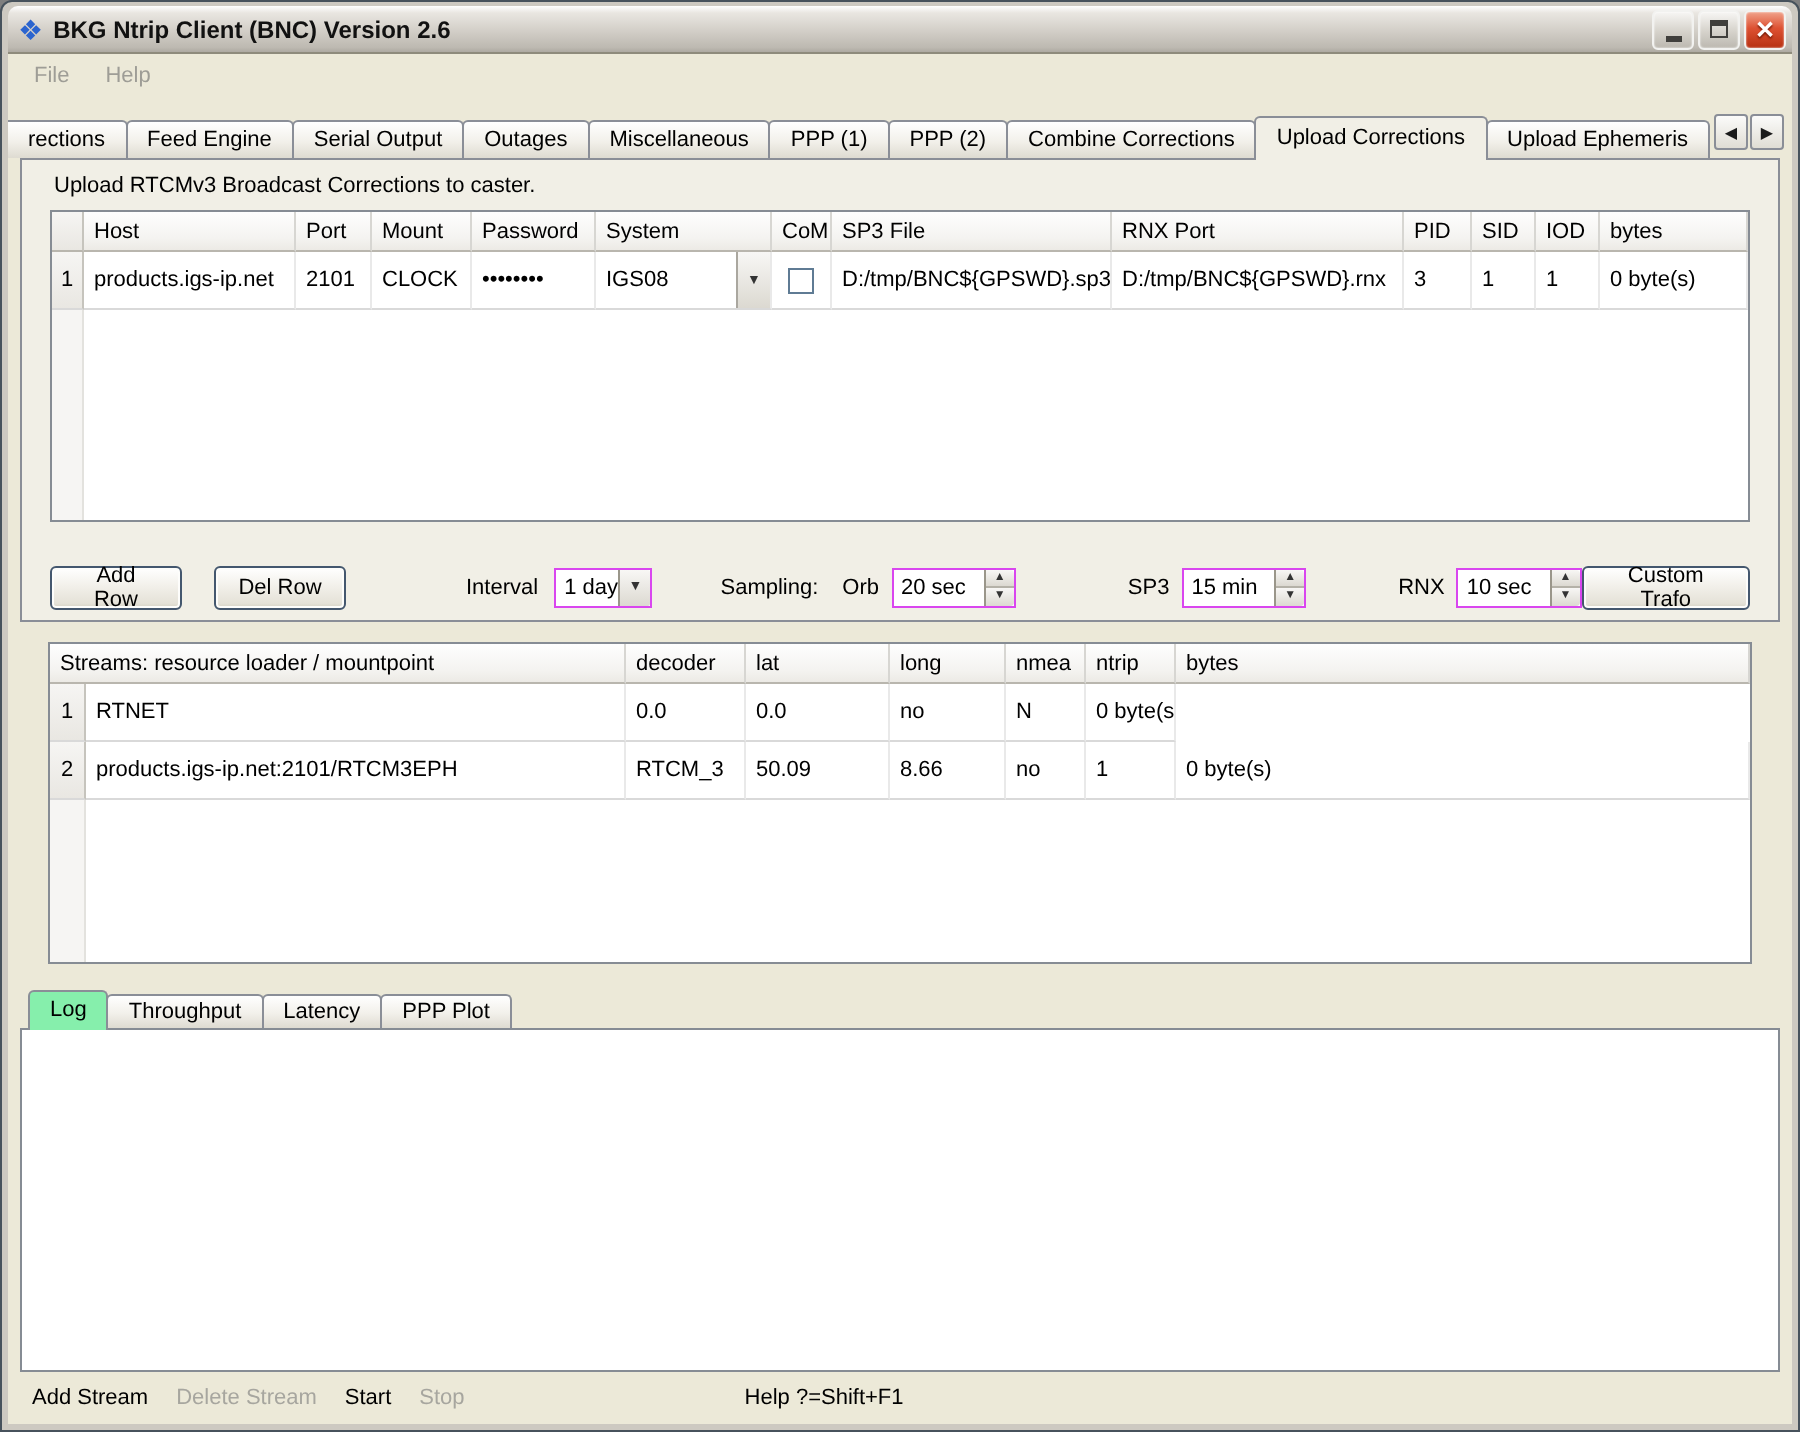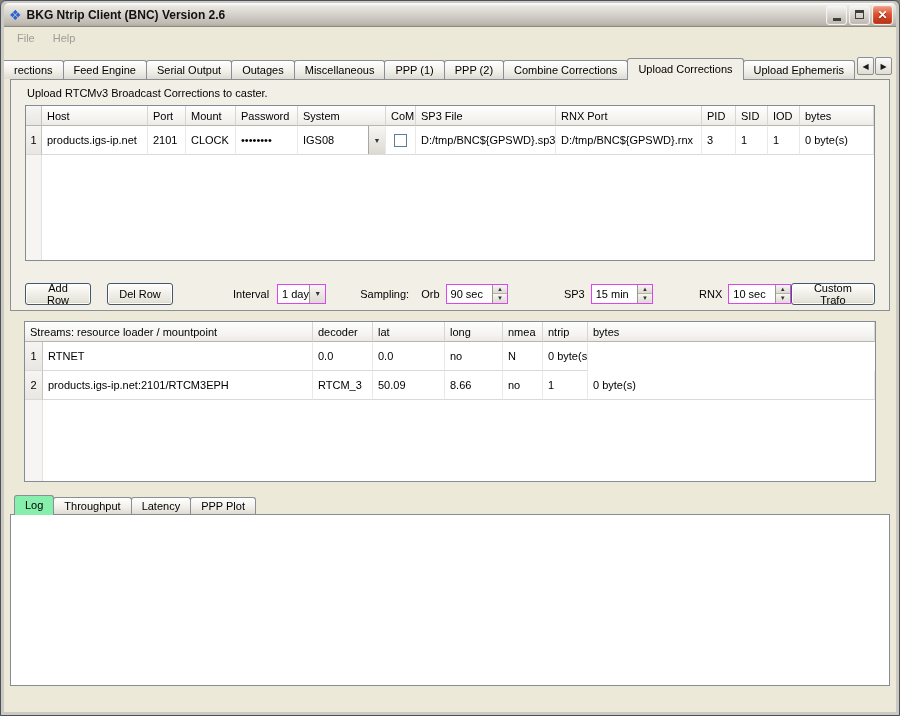--- a/index.html
+++ b/index.html
@@ -213,21 +213,21 @@
         <button class="btn">Add Row</button>
         <button class="btn ml16">Del Row</button>
         <span class="lbl ml60">Interval</span>
         <div class="combo ml8">
           <span class="vtxt">1 day</span>
           <span class="drop-btn">▼</span>
         </div>
         <span class="lbl ml34">Sampling:</span>
         <span class="lbl ml12">Orb</span>
         <div class="spin ml6">
-          <span class="vtxt">90 sec</span>
+          <span class="vtxt">20 sec</span>
           <span class="spin-arrows">
               <span class="sa up">▲</span>
               <span class="sa down">▼</span>
             </span>
         </div>
         <span class="lbl ml56">SP3</span>
         <div class="spin ml6">
           <span class="vtxt">15 min</span>
           <span class="spin-arrows">
               <span class="sa up">▲</span>
@@ -283,15 +283,22 @@
     <div class="bottom-panel">
       <div class="btabs">
         <div class="btab active">Log</div>
         <div class="btab">Throughput</div>
         <div class="btab">Latency</div>
         <div class="btab">PPP Plot</div>
       </div>
       <div class="log-frame"></div>
     </div>
 
+    <div class="statusbar">
+      <span class="sb-item">Add Stream</span>
+      <span class="sb-item disabled ml14">Delete Stream</span>
+      <span class="sb-item ml14">Start</span>
+      <span class="sb-item disabled ml14">Stop</span>
+      <span class="sb-item ml140">Help ?=Shift+F1</span>
+    </div>
 
   </div>
 </div>
 
 </body></html>

